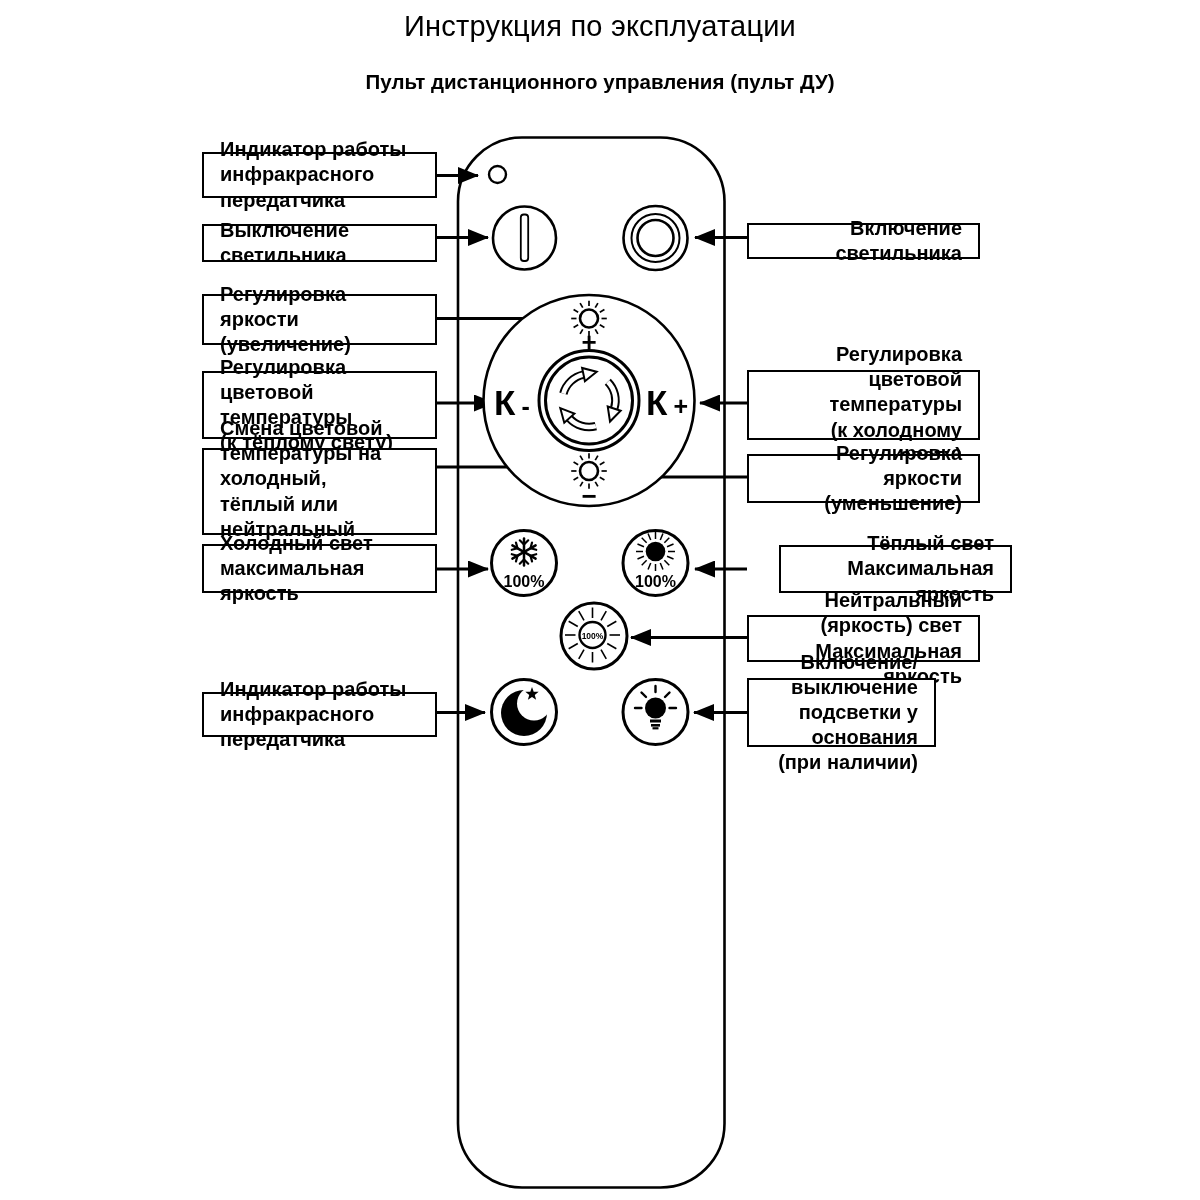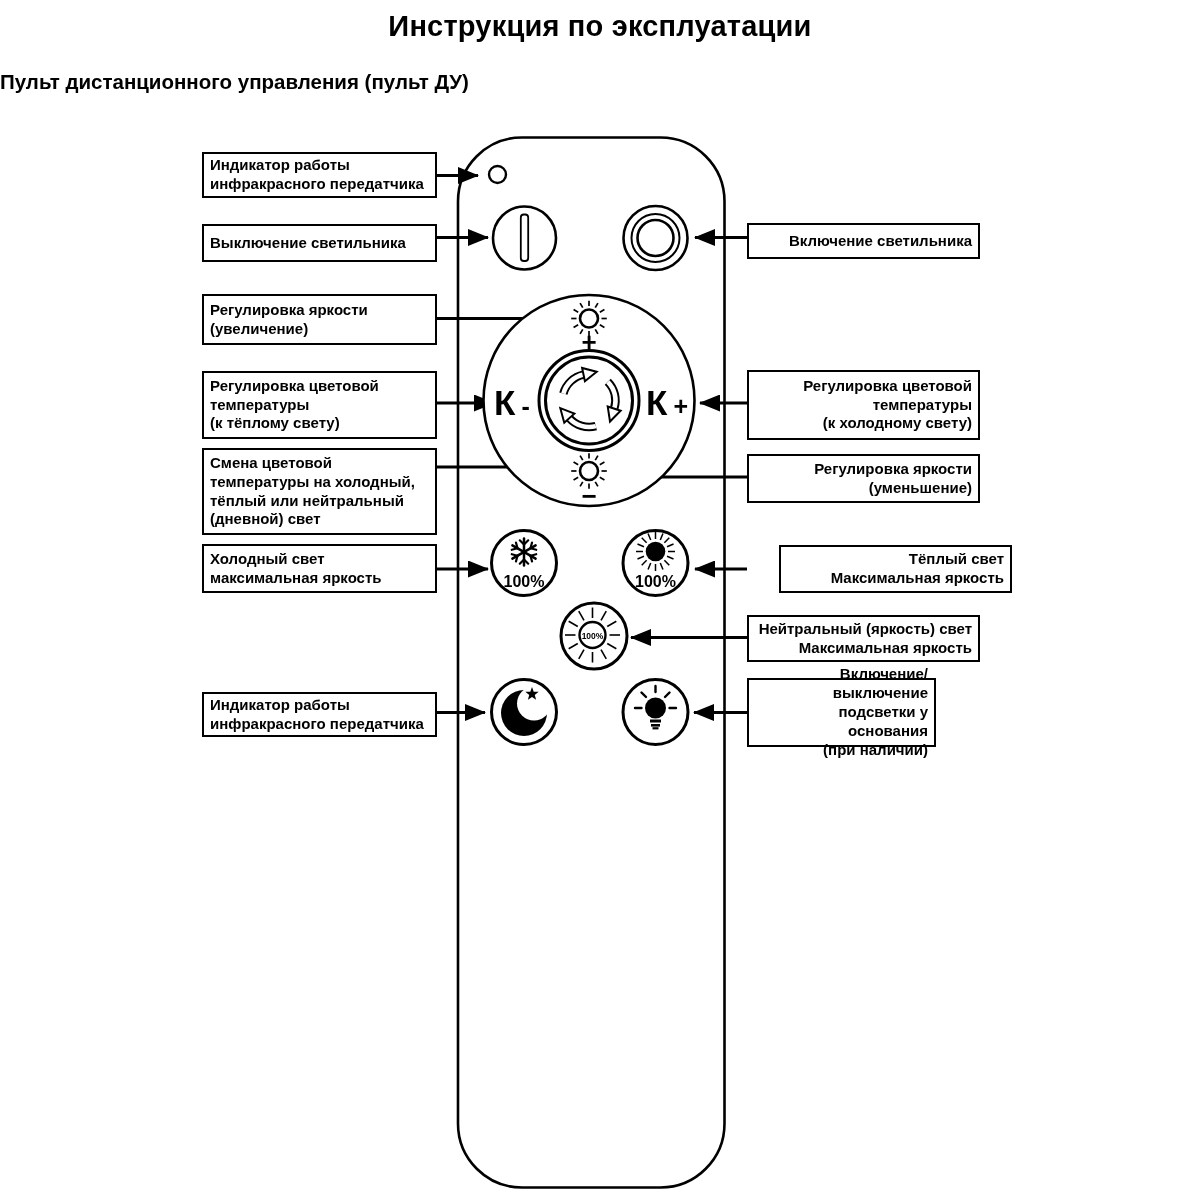--- a/index.html
+++ b/index.html
@@ -2,31 +2,31 @@
 <html><head>
 <meta charset="utf-8">
 <style>
   html,body{margin:0;padding:0;background:#fff;}
   .canvas{
     position:relative;width:1200px;height:1200px;background:#fff;overflow:hidden;
     font-family:"Liberation Sans","DejaVu Sans",sans-serif;color:#000;
   }
   .page-title{
     position:absolute;left:0;top:10px;width:1200px;text-align:center;
-    font-size:29px;font-weight:bold;letter-spacing:.2px;
+    font-size:29px;font-weight:normal;letter-spacing:.2px;
   }
   .page-subtitle{
-    position:absolute;left:0;top:70px;width:1200px;
+    position:absolute;left:0;top:70px;width:1200px;text-align:center;
     font-size:20.5px;font-weight:bold;
   }
   .lbox{
     position:absolute;box-sizing:border-box;border:2px solid #000;background:#fff;
     display:flex;align-items:center;
-    font-size:15px;font-weight:bold;line-height:1.26;white-space:pre-line;
-    padding:2px 6px;
+    font-size:20px;font-weight:bold;line-height:1.26;white-space:pre-line;
+    padding:2px 16px;
   }
   .lbox.left{justify-content:flex-start;text-align:left;}
   .lbox.right{justify-content:flex-end;text-align:right;}
   svg{position:absolute;left:0;top:0;}
   svg text{font-family:"Liberation Sans","DejaVu Sans",sans-serif;font-weight:bold;fill:#000;}
 </style>
 </head>
 <body>
 
 <div class="canvas">

